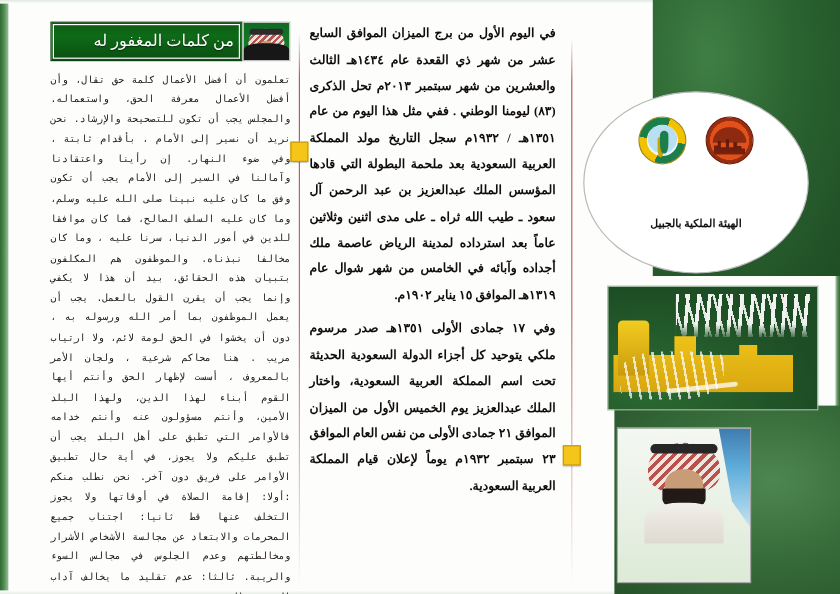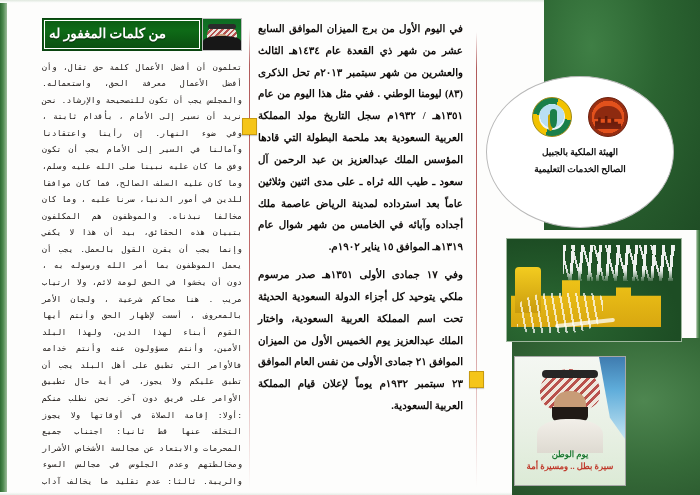--- a/index.html
+++ b/index.html
@@ -80,23 +80,23 @@
     align-items: stretch;
     margin-bottom: 9px;
   }
   .banner {
     flex: 1;
     background: linear-gradient(180deg, #0c5a14 0%, #0e6b17 35%, #0a4e10 100%);
     border: 1px solid #0a4410;
     outline: 1px solid #ffffff;
     outline-offset: -3px;
     color: #ffffff;
-    text-align: left;
+    text-align: right;
     font-size: 13.5px;
-    font-weight: bold;
+    font-weight: normal;
     letter-spacing: .3px;
     padding: 8px 6px 9px;
     line-height: 1;
     text-shadow: 0 1px 1px rgba(0,0,0,.55);
   }
   .banner-mid { padding: 10px 6px 11px; }
 
   
   .portrait-thumb {
     width: 40px;
@@ -258,20 +258,21 @@
   .logo-lines {
     text-align: center;
     direction: rtl;
   }
   .logo-lines div {
     font-size: 9px;
     font-weight: bold;
     color: #111111;
     line-height: 1.85;
     letter-spacing: .2px;
+    margin-top: 34px;
   }
 
   
   .flag-card {
     position: absolute;
     left: 22px; top: 238px;
     width: 176px; height: 104px;
     border: 1px solid #9fb79e;
     overflow: hidden;
     z-index: 3;
@@ -480,21 +481,17 @@
 
     <div class="poster">
       <div class="ribbon"></div>
       <div class="king">
         <div class="k-ghutra"></div>
         <div class="k-igal"></div>
         <div class="k-face"></div>
         <div class="k-beard"></div>
         <div class="k-body"></div>
       </div>
-      <div class="p-text">
-        <div class="p-title">يوم الوطن</div>
-        <div class="p-sub">سيرة بطل .. ومسيرة أمة</div>
-      </div>
     </div>
   </div>
 
 
 </div>
 
 </body></html>

